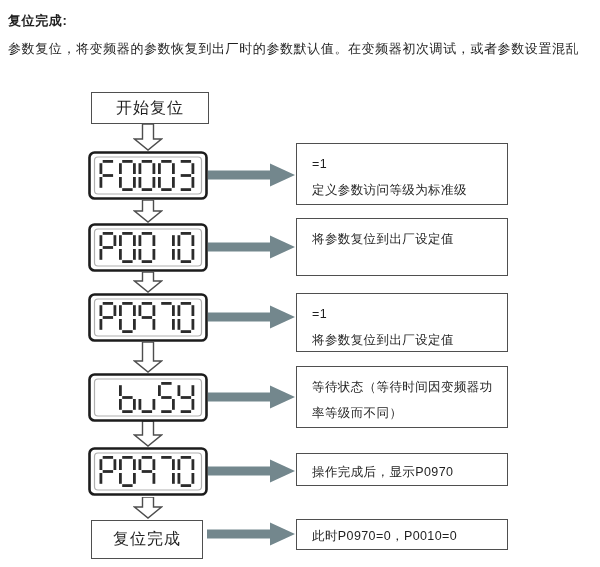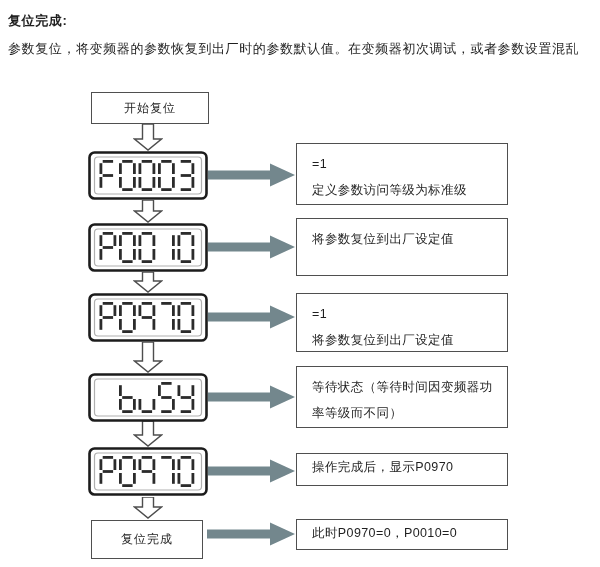--- a/index.html
+++ b/index.html
@@ -21,33 +21,33 @@
     font-size:13px;font-weight:bold;letter-spacing:0.6px;
   }
   .doc-intro{
     position:absolute;left:8px;top:37px;width:586px;
     font-size:13px;line-height:23.5px;letter-spacing:0.6px;
   }
   .doc-intro .intro-line{display:block;}
   .node{
     position:absolute;background:#fff;border:1.4px solid var(--box-border);
     display:flex;align-items:center;justify-content:center;
-    font-size:12px;letter-spacing:1px;
+    font-size:16px;letter-spacing:1px;
   }
   .lcd{position:absolute;width:120px;height:49px;}
   .lcd svg{display:block;}
   .varrow,.harrow{position:absolute;display:block;}
   .note{
     position:absolute;left:296px;width:212px;background:#fff;
     border:1.2px solid var(--box-border);
     padding:7px 6px 0 15px;
     font-size:12.5px;line-height:26px;letter-spacing:0.4px;
   }
   .note.center{
-    display:flex;align-items:flex-start;padding-top:0;
+    display:flex;align-items:flex-end;padding-top:0;
   }
   .note-val{font-weight:normal;}
 </style>
 </head>
 <body>
 
 <div class="page">
 
   <div class="doc-title">复位完成:</div>
 

